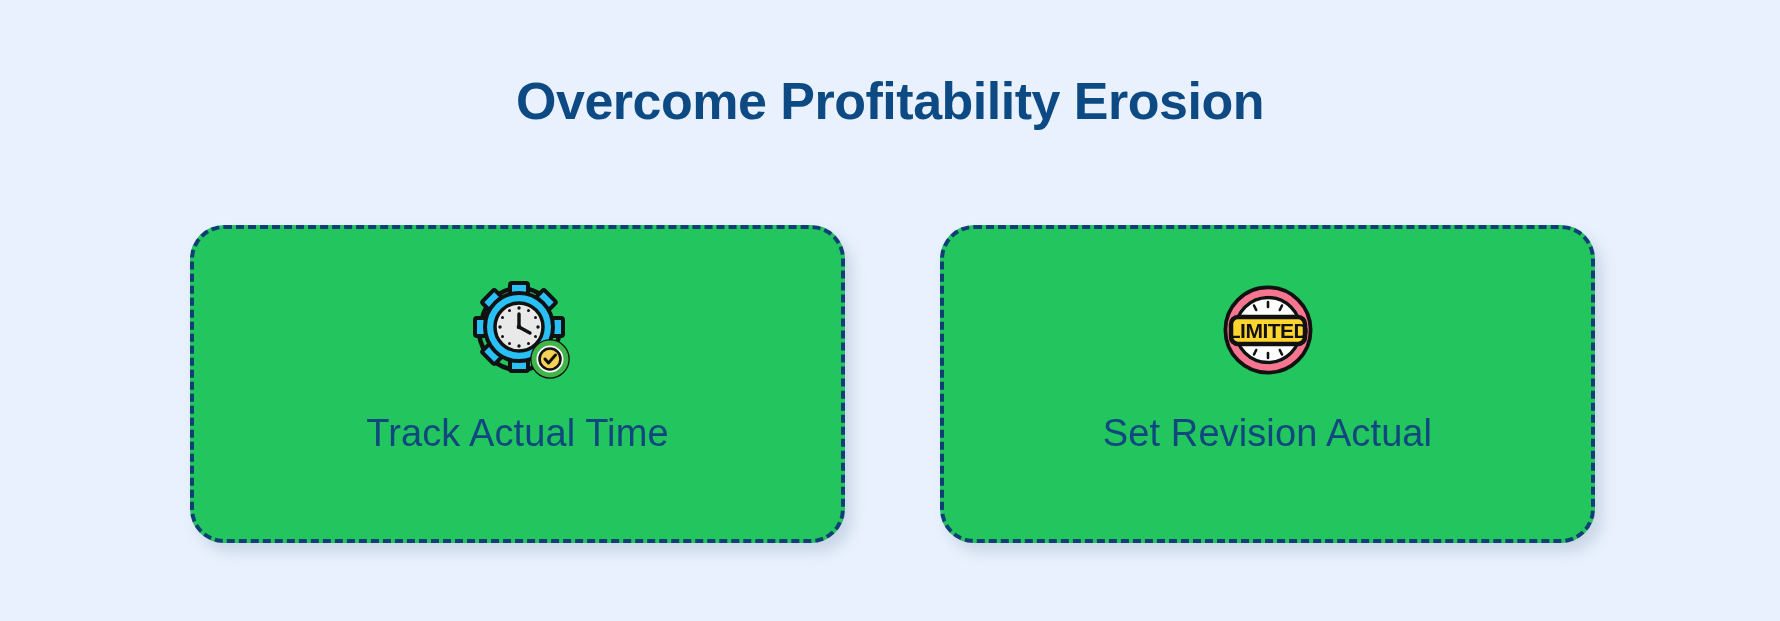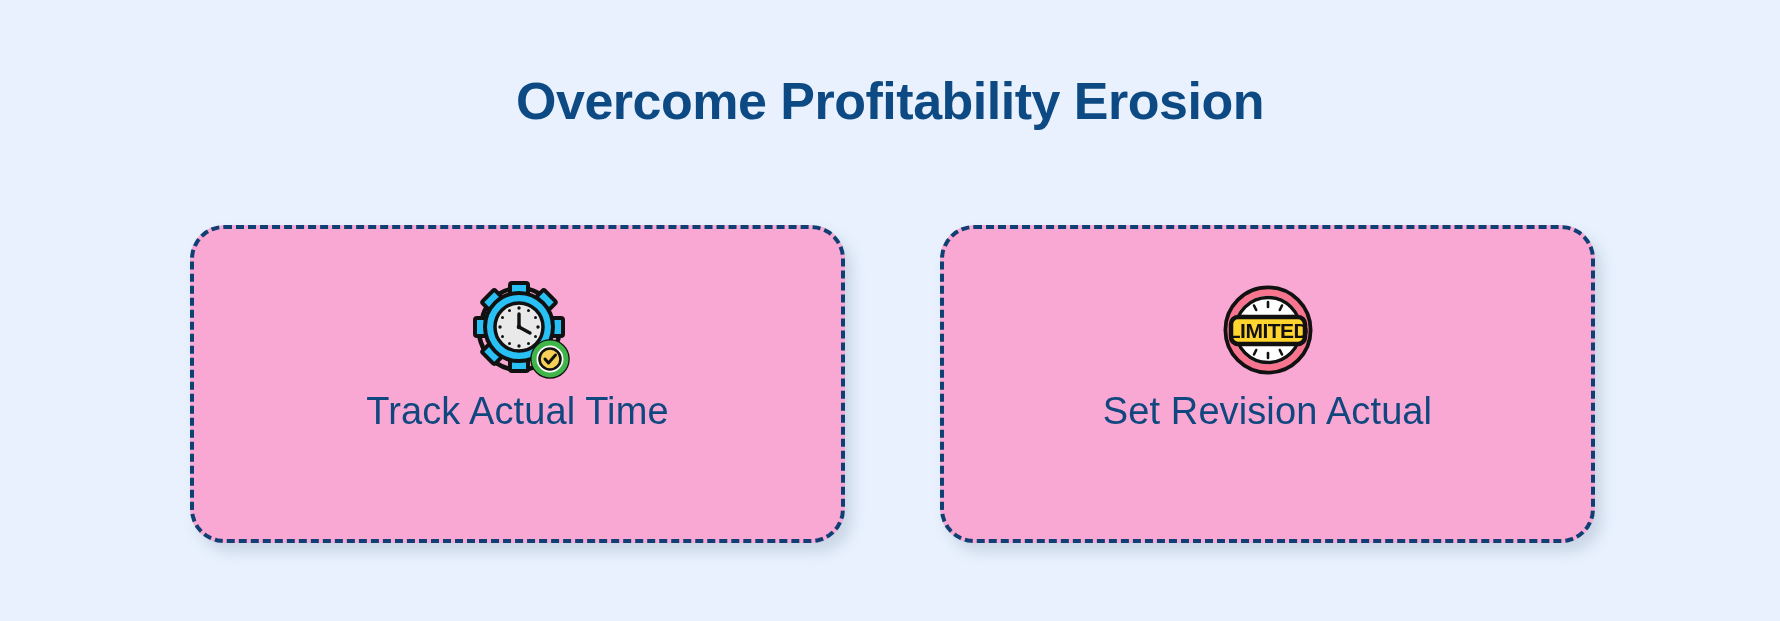--- a/index.html
+++ b/index.html
@@ -46,21 +46,21 @@
     flex-direction: row;
     justify-content: space-between;
     align-items: flex-start;
   }
 
   .card {
     position: relative;
     width: 655px;
     height: 318px;
     box-sizing: border-box;
-    background: #f9a8d4;
+    background: #22c55e;
     border: 4px dashed #0f3f73;
     border-radius: 34px;
     box-shadow: 7px 9px 13px rgba(120, 140, 165, 0.26);
     display: flex;
     flex-direction: column;
     align-items: center;
     justify-content: flex-start;
   }
 
   .card-icon {
@@ -70,20 +70,21 @@
     display: flex;
     align-items: center;
     justify-content: center;
   }
 
   .card-icon svg {
     display: block;
   }
 
   .card-label {
+    margin-top: 22px;
     font-size: 38px;
     font-weight: 400;
     color: #10477e;
     letter-spacing: 0.1px;
     text-align: center;
     line-height: 1.2;
     white-space: nowrap;
   }
 </style>
 </head>

